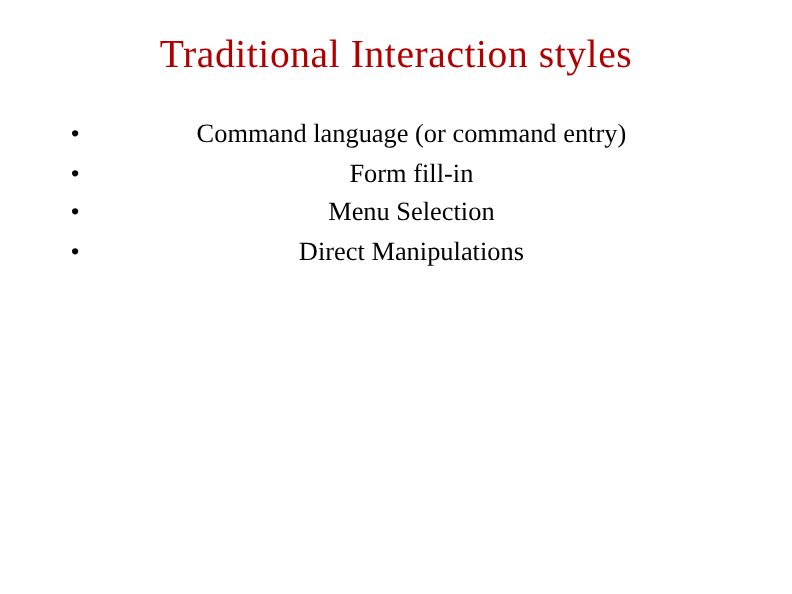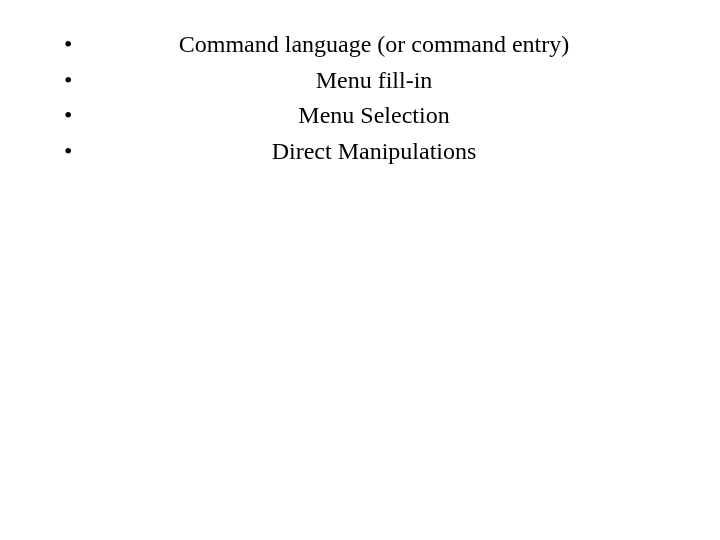--- a/index.html
+++ b/index.html
@@ -43,28 +43,29 @@
     }
     .bullet-text {
       flex: 1;
       text-align: center;
     }
   </style>
 </head>
 <body>
 
 <div class="slide">
+  <h1 class="title">Traditional Interaction styles</h1>
   <div class="bullets">
     <div class="bullet-item">
       <span class="bullet-dot">•</span>
       <span class="bullet-text">Command language (or command entry)</span>
     </div>
     <div class="bullet-item">
       <span class="bullet-dot">•</span>
-      <span class="bullet-text">Menu fill-in</span>
+      <span class="bullet-text">Form fill-in</span>
     </div>
     <div class="bullet-item">
       <span class="bullet-dot">•</span>
       <span class="bullet-text">Menu Selection</span>
     </div>
     <div class="bullet-item">
       <span class="bullet-dot">•</span>
       <span class="bullet-text">Direct Manipulations</span>
     </div>
   </div>

